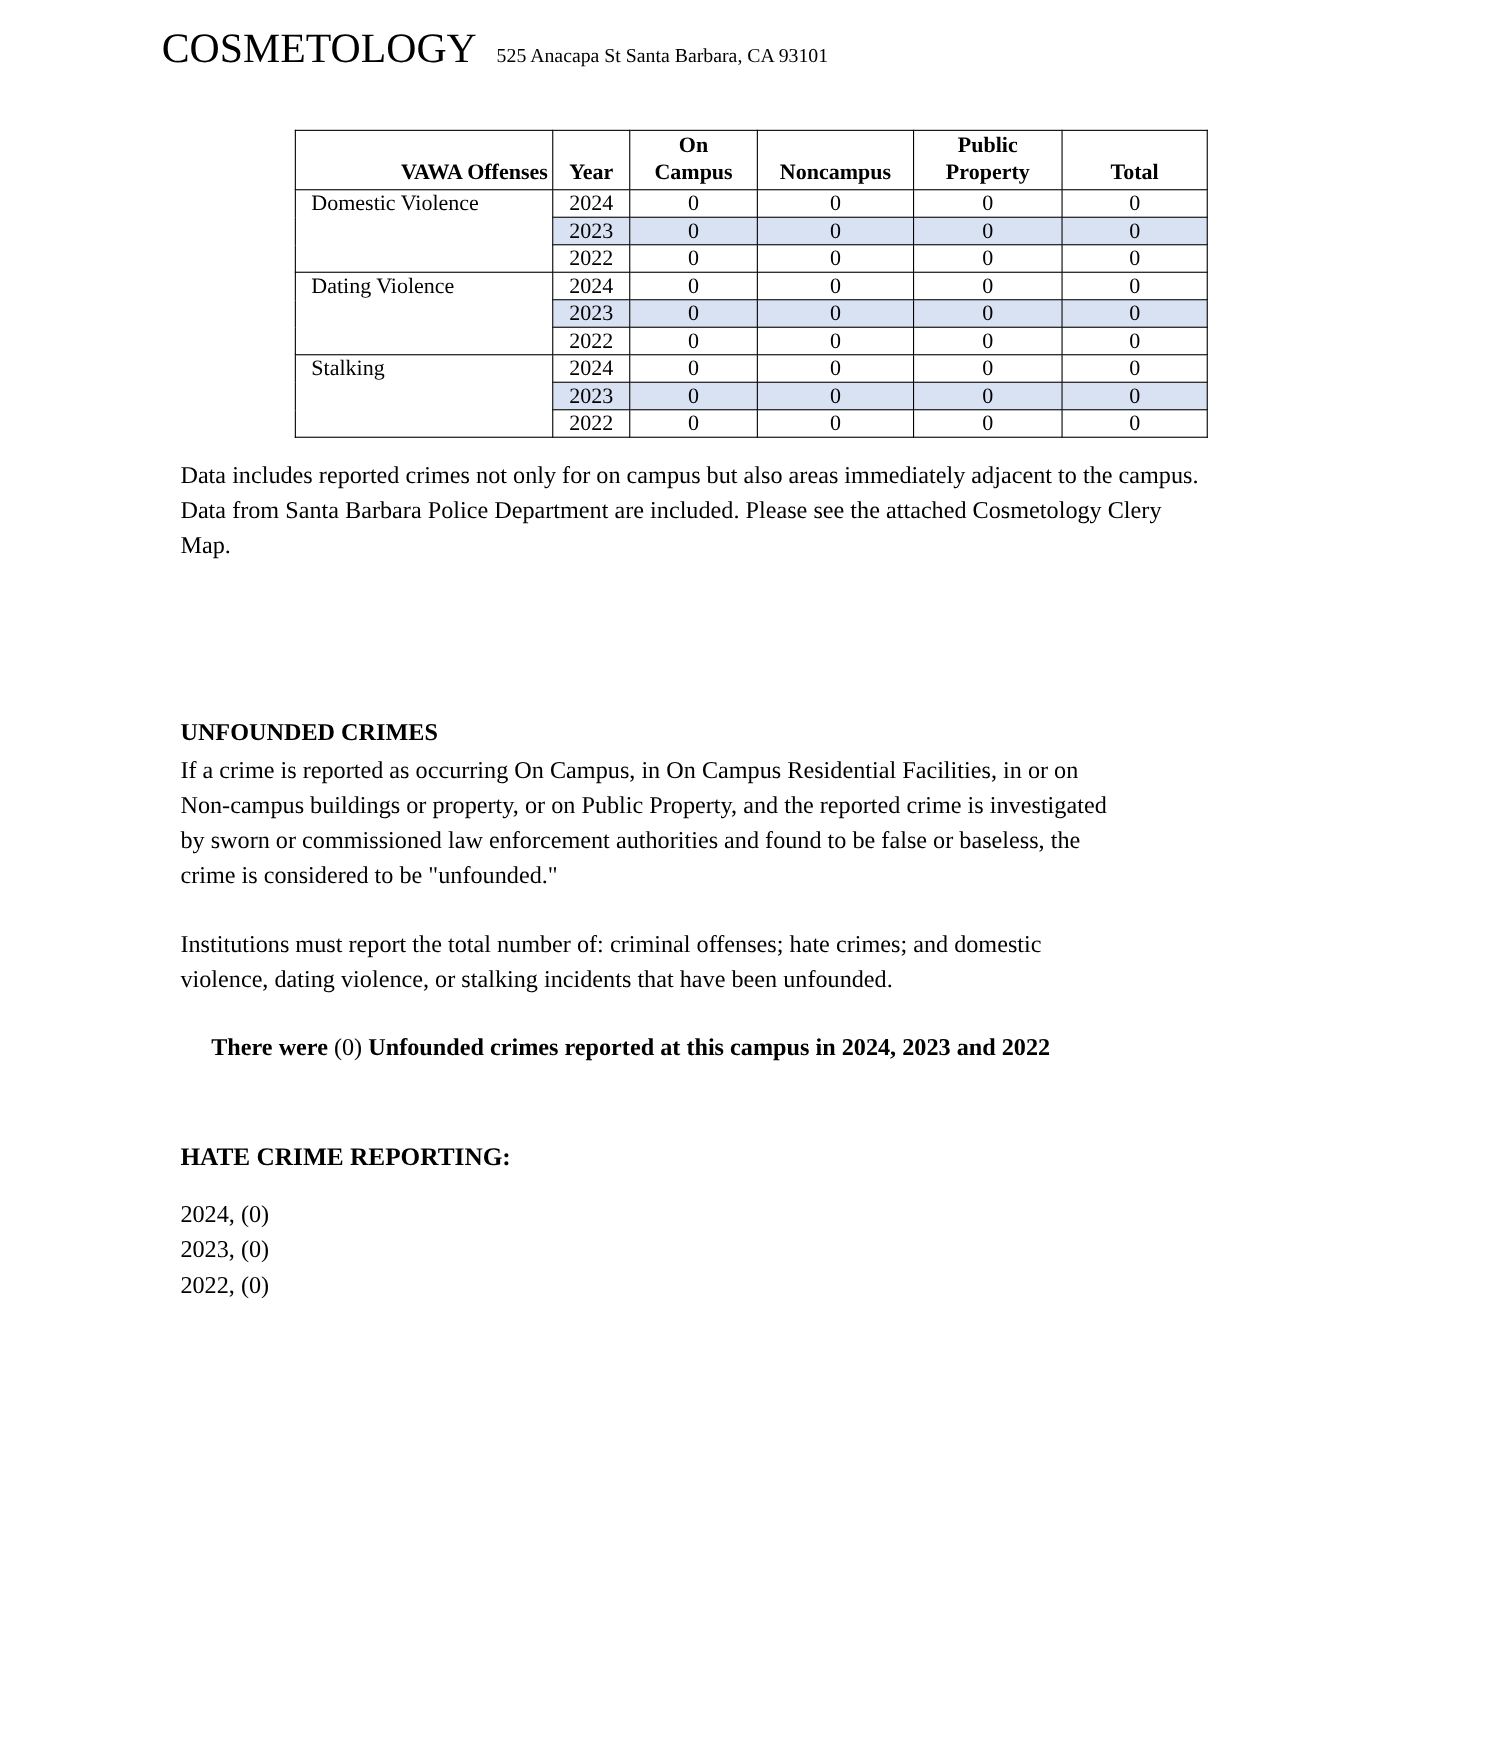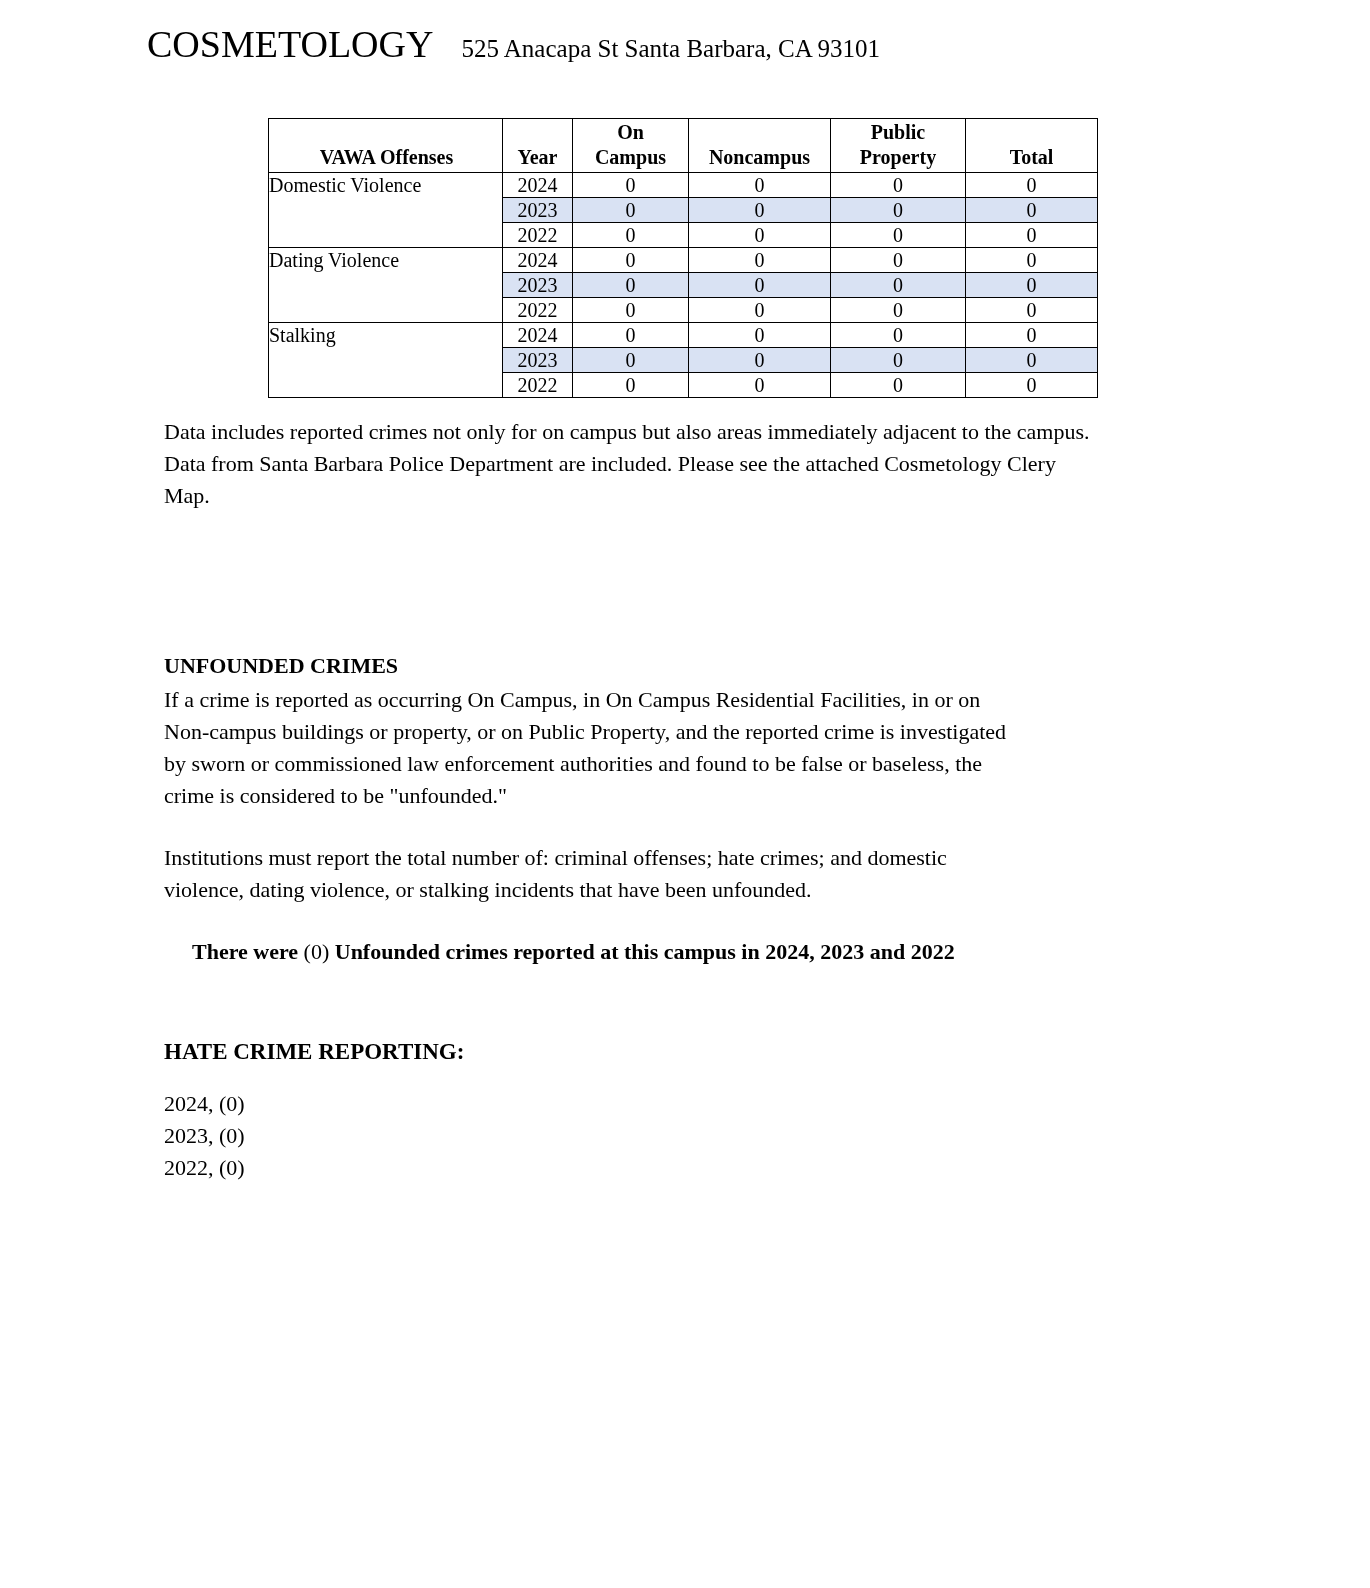--- a/index.html
+++ b/index.html
@@ -7,42 +7,42 @@
     position:relative;
     width:1370px;
     height:1588px;
     background:#ffffff;
     font-family:"Liberation Serif","DejaVu Serif",serif;
     color:#000000;
     overflow:hidden;
   }
   .title-line{position:absolute;left:147px;top:22px;white-space:nowrap;}
   .doc-title{font-size:38px;letter-spacing:0px;}
-  .doc-address{font-size:25px;margin-left:28px;}
+  .doc-address{font-size:18px;margin-left:18px;}
 
   .vawa-table-wrap{position:absolute;left:268px;top:118px;}
   table.vawa{border-collapse:collapse;table-layout:fixed;font-size:20px;}
   table.vawa td, table.vawa th{
     border:1px solid #000;
     padding:0 4px;
     overflow:hidden;
   }
   table.vawa th{
     font-weight:bold;
     text-align:center;
     vertical-align:bottom;
     height:51px;
     white-space:pre-line;
     line-height:25px;
     padding-bottom:2px;
   }
-  table.vawa th.col-offense{text-align:center;padding-left:6px;}
+  table.vawa th.col-offense{text-align:right;padding-left:6px;}
   table.vawa td{height:24px;text-align:center;line-height:24px;}
   table.vawa td.offense-cell{
-    text-align:left;vertical-align:top;padding-left:0;line-height:25px;
+    text-align:left;vertical-align:top;padding-left:14px;line-height:25px;
   }
   .c-offense{width:234px;}
   .c-year{width:70px;}
   .c-oncampus{width:116px;}
   .c-noncampus{width:142px;}
   .c-public{width:135px;}
   .c-total{width:132px;}
 
   .body-text{
     position:absolute;left:164px;width:1090px;

